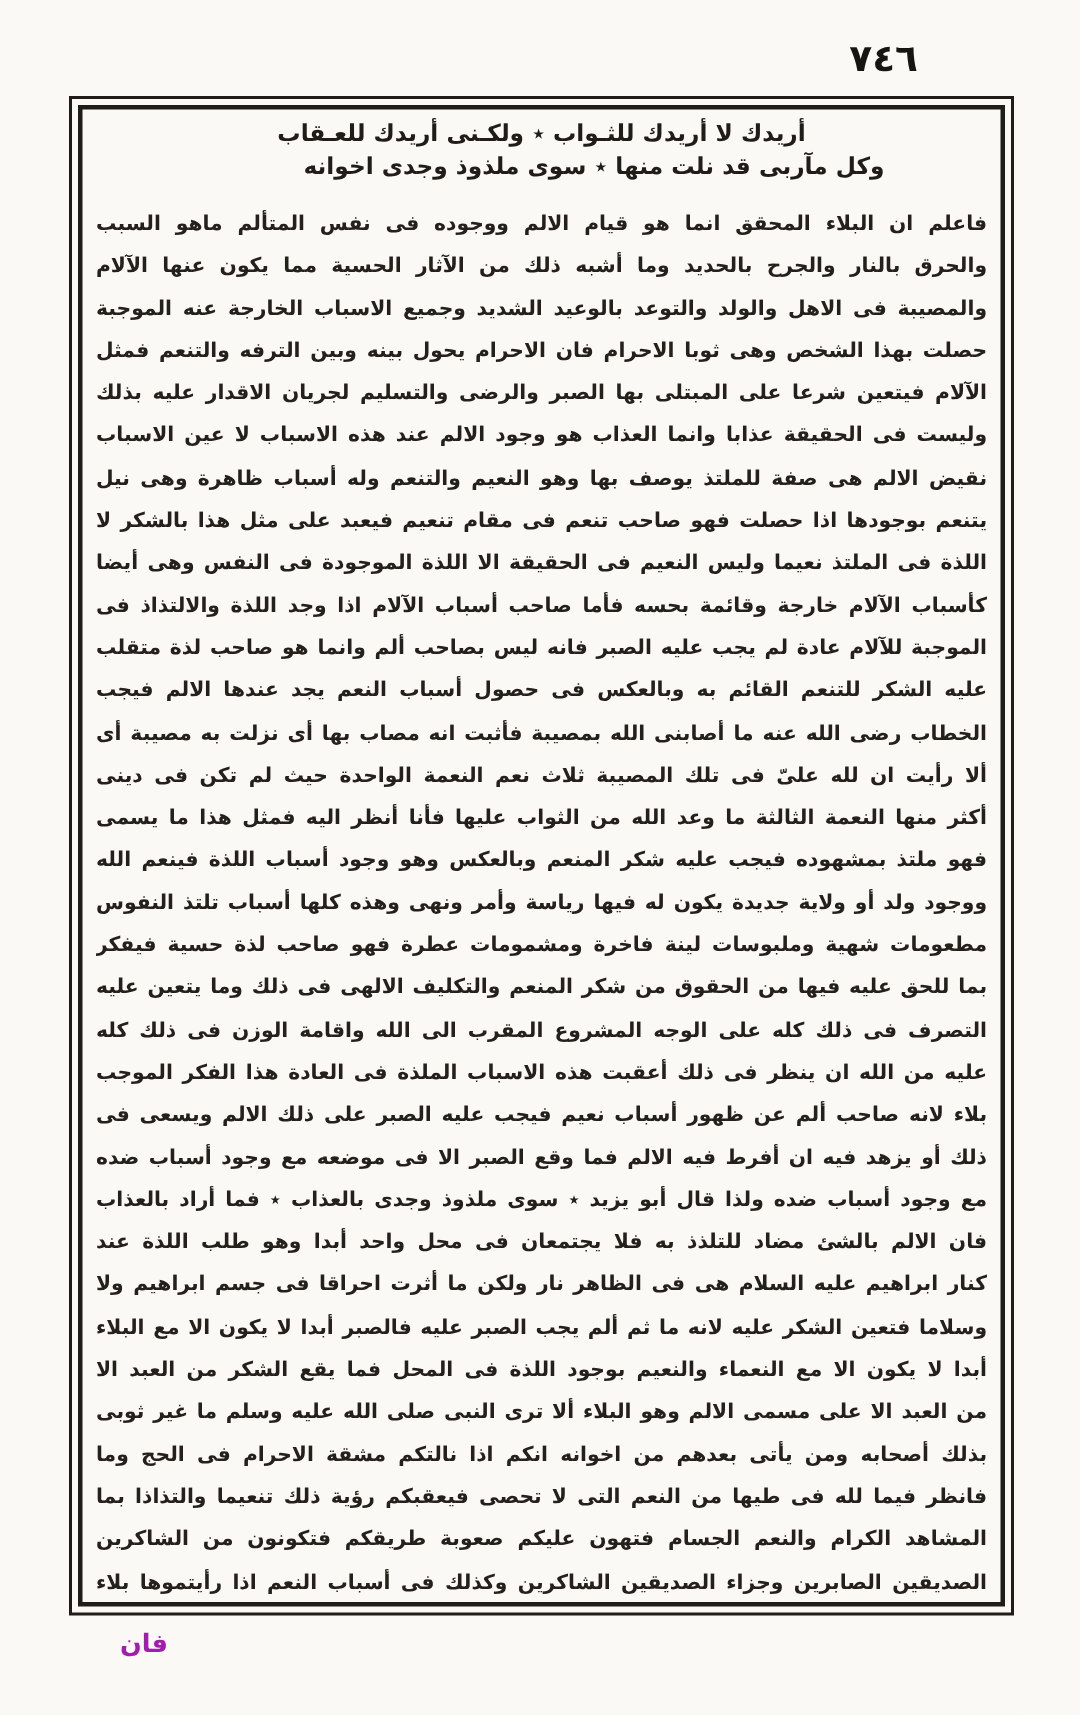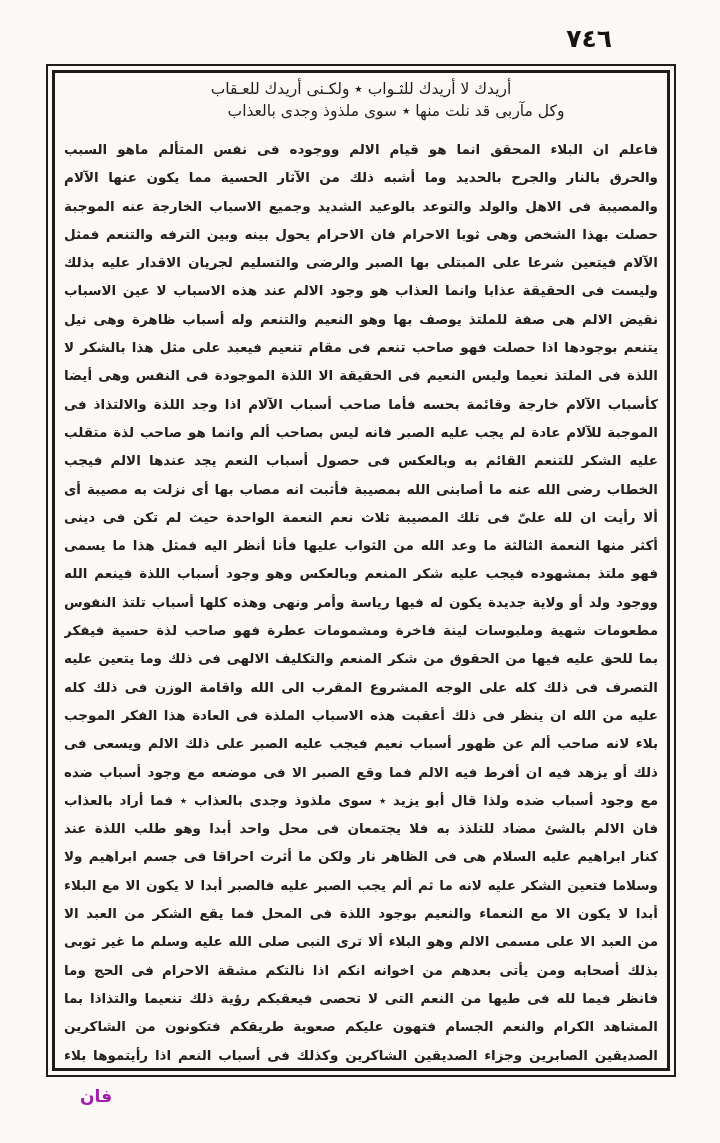--- a/index.html
+++ b/index.html
@@ -30,21 +30,21 @@
     border:3px solid #201d18;
     box-sizing:border-box;
     overflow:hidden;
   }
   .header{
     direction:rtl;
     text-align:center;
     margin-top:5px;
   }
   .vline{
-    font-size:15.5px;font-weight:400;line-height:22px;
+    font-size:15.5px;font-weight:700;line-height:22px;
     color:#201d18;
     white-space:nowrap;
   }
   .v2{transform:translateX(35px);} 
   .bodytext{
     direction:rtl;
     margin-top:13px;
     padding:0 9px;
   }
   .bline{
@@ -69,21 +69,21 @@
 
 <div class="page">
 
   <div class="pagenum">٧٤٦</div>
 
   <div class="frame-outer">
     <div class="frame-inner">
 
       <div class="header">
         <div class="vline">أريدك لا أريدك للثـواب ٭ ولكـنى أريدك للعـقاب</div>
-        <div class="vline v2">وكل مآربى قد نلت منها ٭ سوى ملذوذ وجدى بالعذاب</div>
+        <div class="vline v2">وكل مآربى قد نلت منها ٭ سوى ملذوذ وجدى اخوانه</div>
       </div>
 
       <div class="bodytext">
           <div class="bline">فاعلم ان البلاء المحقق انما هو قيام الالم ووجوده فى نفس المتألم ماهو السبب المربوط به عادة كوجود الضرب بالسوط</div>
           <div class="bline">والحرق بالنار والجرح بالحديد وما أشبه ذلك من الآثار الحسية مما يكون عنها الآلام الحسية وكذلك ضياع المال</div>
           <div class="bline">والمصيبة فى الاهل والولد والتوعد بالوعيد الشديد وجميع الاسباب الخارجة عنه الموجبة للآلام النفسية عادة اذا</div>
           <div class="bline">حصلت بهذا الشخص وهى ثوبا الاحرام فان الاحرام يحول بينه وبين الترفه والتنعم فمثل هذه الامور فى العادة يوجب</div>
           <div class="bline">الآلام فيتعين شرعا على المبتلى بها الصبر والرضى والتسليم لجريان الاقدار عليه بذلك فتسمى هذه الاسباب عذابا</div>
           <div class="bline">وليست فى الحقيقة عذابا وانما العذاب هو وجود الالم عند هذه الاسباب لا عين الاسباب وكذلك اللذة التى هى</div>
           <div class="bline">نقيض الالم هى صفة للملتذ يوصف بها وهو النعيم والتنعم وله أسباب ظاهرة وهى نيل أغراضه كانت ما كانت فانه</div>

